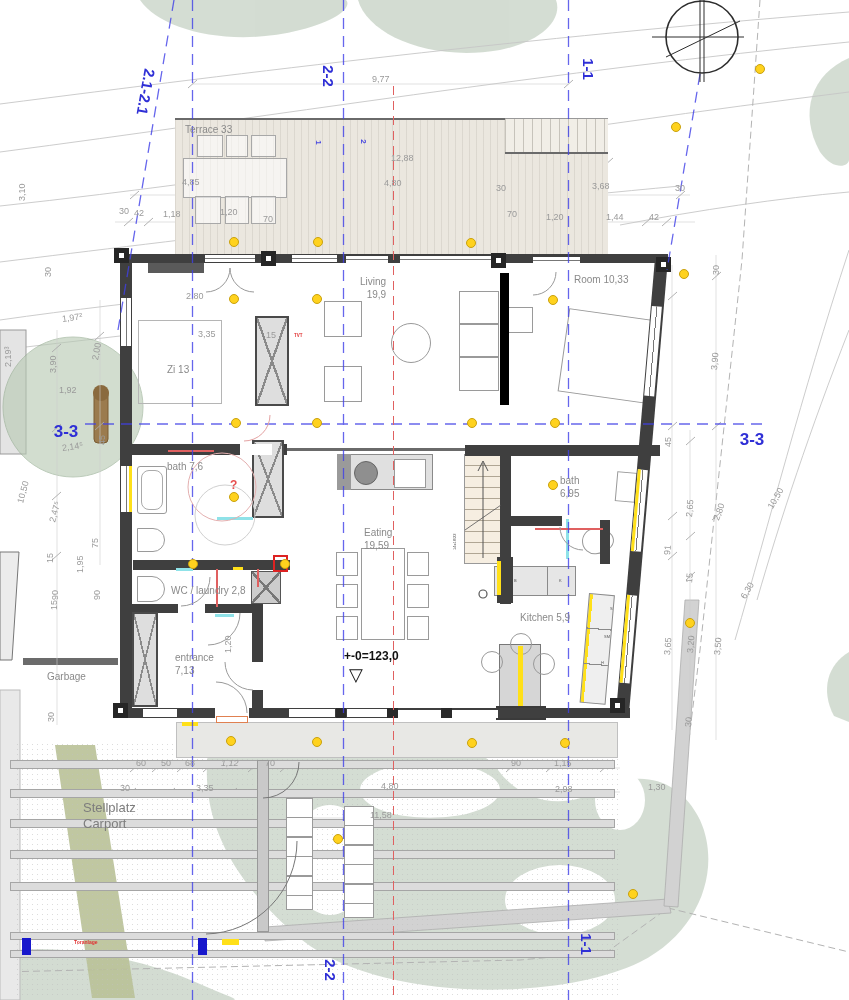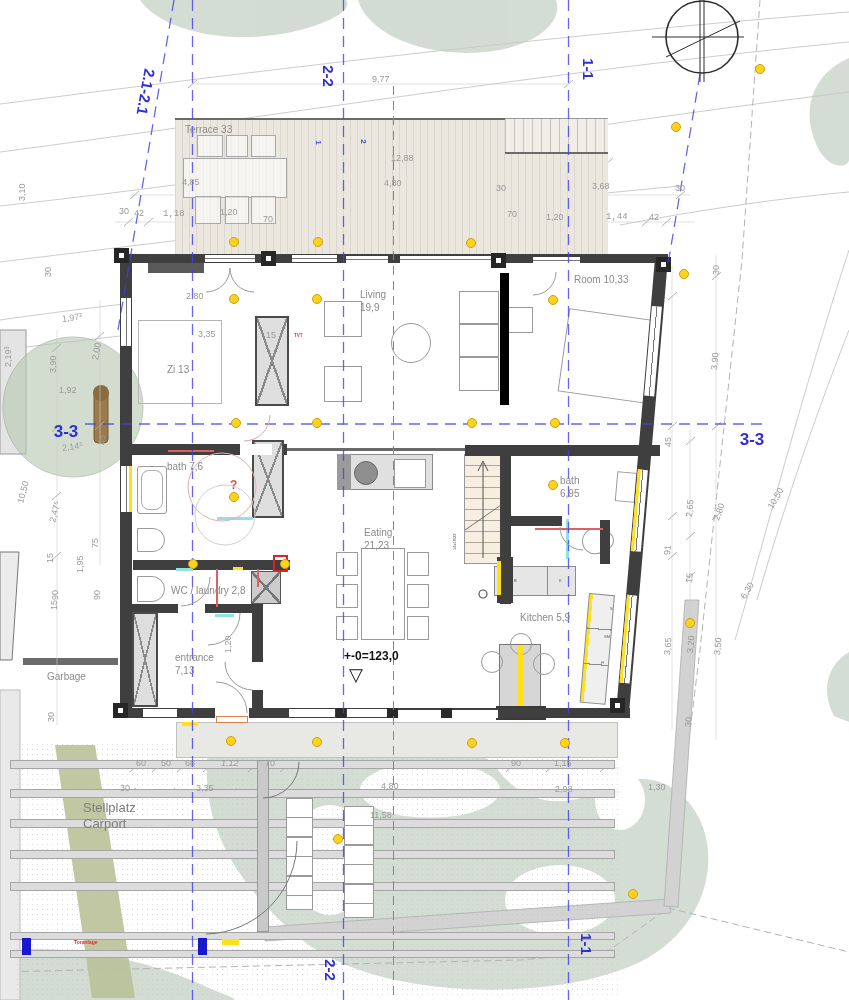--- a/index.html
+++ b/index.html
@@ -311,28 +311,28 @@
       <span class="sec" style="left: 328px; top: 76px; position: absolute; font-size: 15px; transform: translate(-50%, -50%) rotate(90deg);">2-2</span>
       <span class="sec" style="left: 588px; top: 69px; position: absolute; font-size: 15px; transform: translate(-50%, -50%) rotate(90deg);">1-1</span>
       <span class="sec" style="left: 66px; top: 432px; position: absolute; font-size: 17px; transform: translate(-50%, -50%) rotate(0deg);">3-3</span>
       <span class="sec" style="left: 752px; top: 440px; position: absolute; font-size: 17px; transform: translate(-50%, -50%) rotate(0deg);">3-3</span>
       <span class="sec" style="left: 330px; top: 970px; position: absolute; font-size: 15px; transform: translate(-50%, -50%) rotate(90deg);">2-2</span>
       <span class="sec" style="left: 586px; top: 944px; position: absolute; font-size: 15px; transform: translate(-50%, -50%) rotate(90deg);">1-1</span>
       <span class="axisnum" style="left: 316px; top: 138px; position: absolute; transform: rotate(90deg);">1</span>
       <span class="axisnum" style="left: 361px; top: 137px; position: absolute; transform: rotate(90deg);">2</span>
       <span class="room" style="left: 185px; top: 124px; position: absolute;">Terrace 33</span>
       <span class="room" style="left: 167px; top: 364px; position: absolute;">Zi 13</span>
-      <span class="room" style="left: 360px; top: 289px; position: absolute;">Living
+      <span class="room" style="left: 360px; top: 276px; position: absolute; text-align: right;">Living
 19,9</span>
       <span class="room" style="left: 574px; top: 274px; position: absolute;">Room 10,33</span>
       <span class="room" style="left: 167px; top: 461px; position: absolute;">bath 7,6</span>
       <span class="room" style="left: 560px; top: 475px; position: absolute;">bath
 6,95</span>
       <span class="room" style="left: 364px; top: 527px; position: absolute;">Eating
-21,23</span>
+19,59</span>
       <span class="room" style="left: 171px; top: 585px; position: absolute;">WC / laundry 2,8</span>
       <span class="room" style="left: 175px; top: 652px; position: absolute;">entrance
 7,13</span>
       <span class="room" style="left: 520px; top: 612px; position: absolute;">Kitchen 5,9</span>
       <span class="room" style="left: 47px; top: 671px; position: absolute;">Garbage</span>
       <span class="room" style="left: 83px; top: 800px; position: absolute; font-size: 13px; color: rgb(125, 125, 125);">Stellplatz
 Carport</span>
       <span class="ann" style="left: 344px; top: 650px; position: absolute; color: rgb(17, 17, 17); font-size: 12px; font-weight: bold;">+-0=123,0</span>
       <span class="ann" style="left: 349px; top: 666px; position: absolute; color: rgb(17, 17, 17); font-size: 18px; font-weight: normal;">▽</span>
       <span class="ann" style="left: 74px; top: 940px; position: absolute; color: rgb(224, 48, 48); font-size: 5px; font-weight: bold;">Toranlage</span>
@@ -346,26 +346,26 @@
       <span class="cab" style="left: 601px; top: 660px; position: absolute;">H</span>
       <span class="dim" style="left: 372px; top: 74px; position: absolute;">9,77</span>
       <span class="dim" style="left: 391px; top: 153px; position: absolute;">12,88</span>
       <span class="dim" style="left: 182px; top: 177px; position: absolute;">4,85</span>
       <span class="dim" style="left: 384px; top: 178px; position: absolute;">4,80</span>
       <span class="dim" style="left: 584px; top: 181px; position: absolute; margin-left: 8px;">3,68</span>
       <span class="dim" style="left: 496px; top: 183px; position: absolute;">30</span>
       <span class="dim" style="left: 675px; top: 183px; position: absolute;">30</span>
       <span class="dim" style="left: 119px; top: 206px; position: absolute;">30</span>
       <span class="dim" style="left: 134px; top: 208px; position: absolute;">42</span>
-      <span class="dim" style="left: 163px; top: 209px; position: absolute; font-family: Liberation Mono, monospace;">1,18</span>
+      <span class="dim" style="left: 163px; top: 209px; position: absolute;">1,18</span>
       <span class="dim" style="left: 220px; top: 207px; position: absolute;">1,20</span>
       <span class="dim" style="left: 263px; top: 214px; position: absolute;">70</span>
       <span class="dim" style="left: 507px; top: 209px; position: absolute;">70</span>
       <span class="dim" style="left: 546px; top: 212px; position: absolute;">1,20</span>
-      <span class="dim" style="left: 606px; top: 212px; position: absolute; font-family: Liberation Mono, monospace;">1,44</span>
+      <span class="dim" style="left: 606px; top: 212px; position: absolute;">1,44</span>
       <span class="dim" style="left: 649px; top: 212px; position: absolute;">42</span>
       <span class="dim" style="left: 22px; top: 196px; position: absolute; transform: rotate(-90deg);">3,10</span>
       <span class="dim" style="left: 48px; top: 272px; position: absolute; transform: rotate(-90deg);">30</span>
       <span class="dim" style="left: 62px; top: 314px; position: absolute; transform: rotate(-8deg);">1,97²</span>
       <span class="dim" style="left: 8px; top: 362px; position: absolute; transform: rotate(-90deg);">2,19³</span>
       <span class="dim" style="left: 53px; top: 368px; position: absolute; transform: rotate(-90deg);">3,90</span>
       <span class="dim" style="left: 95px; top: 355px; position: absolute; transform: rotate(-80deg);">2,00</span>
       <span class="dim" style="left: 59px; top: 385px; position: absolute;">1,92</span>
       <span class="dim" style="left: 102px; top: 440px; position: absolute; transform: rotate(-90deg);">45</span>
       <span class="dim" style="left: 62px; top: 443px; position: absolute; transform: rotate(-8deg);">2,14⁵</span>

